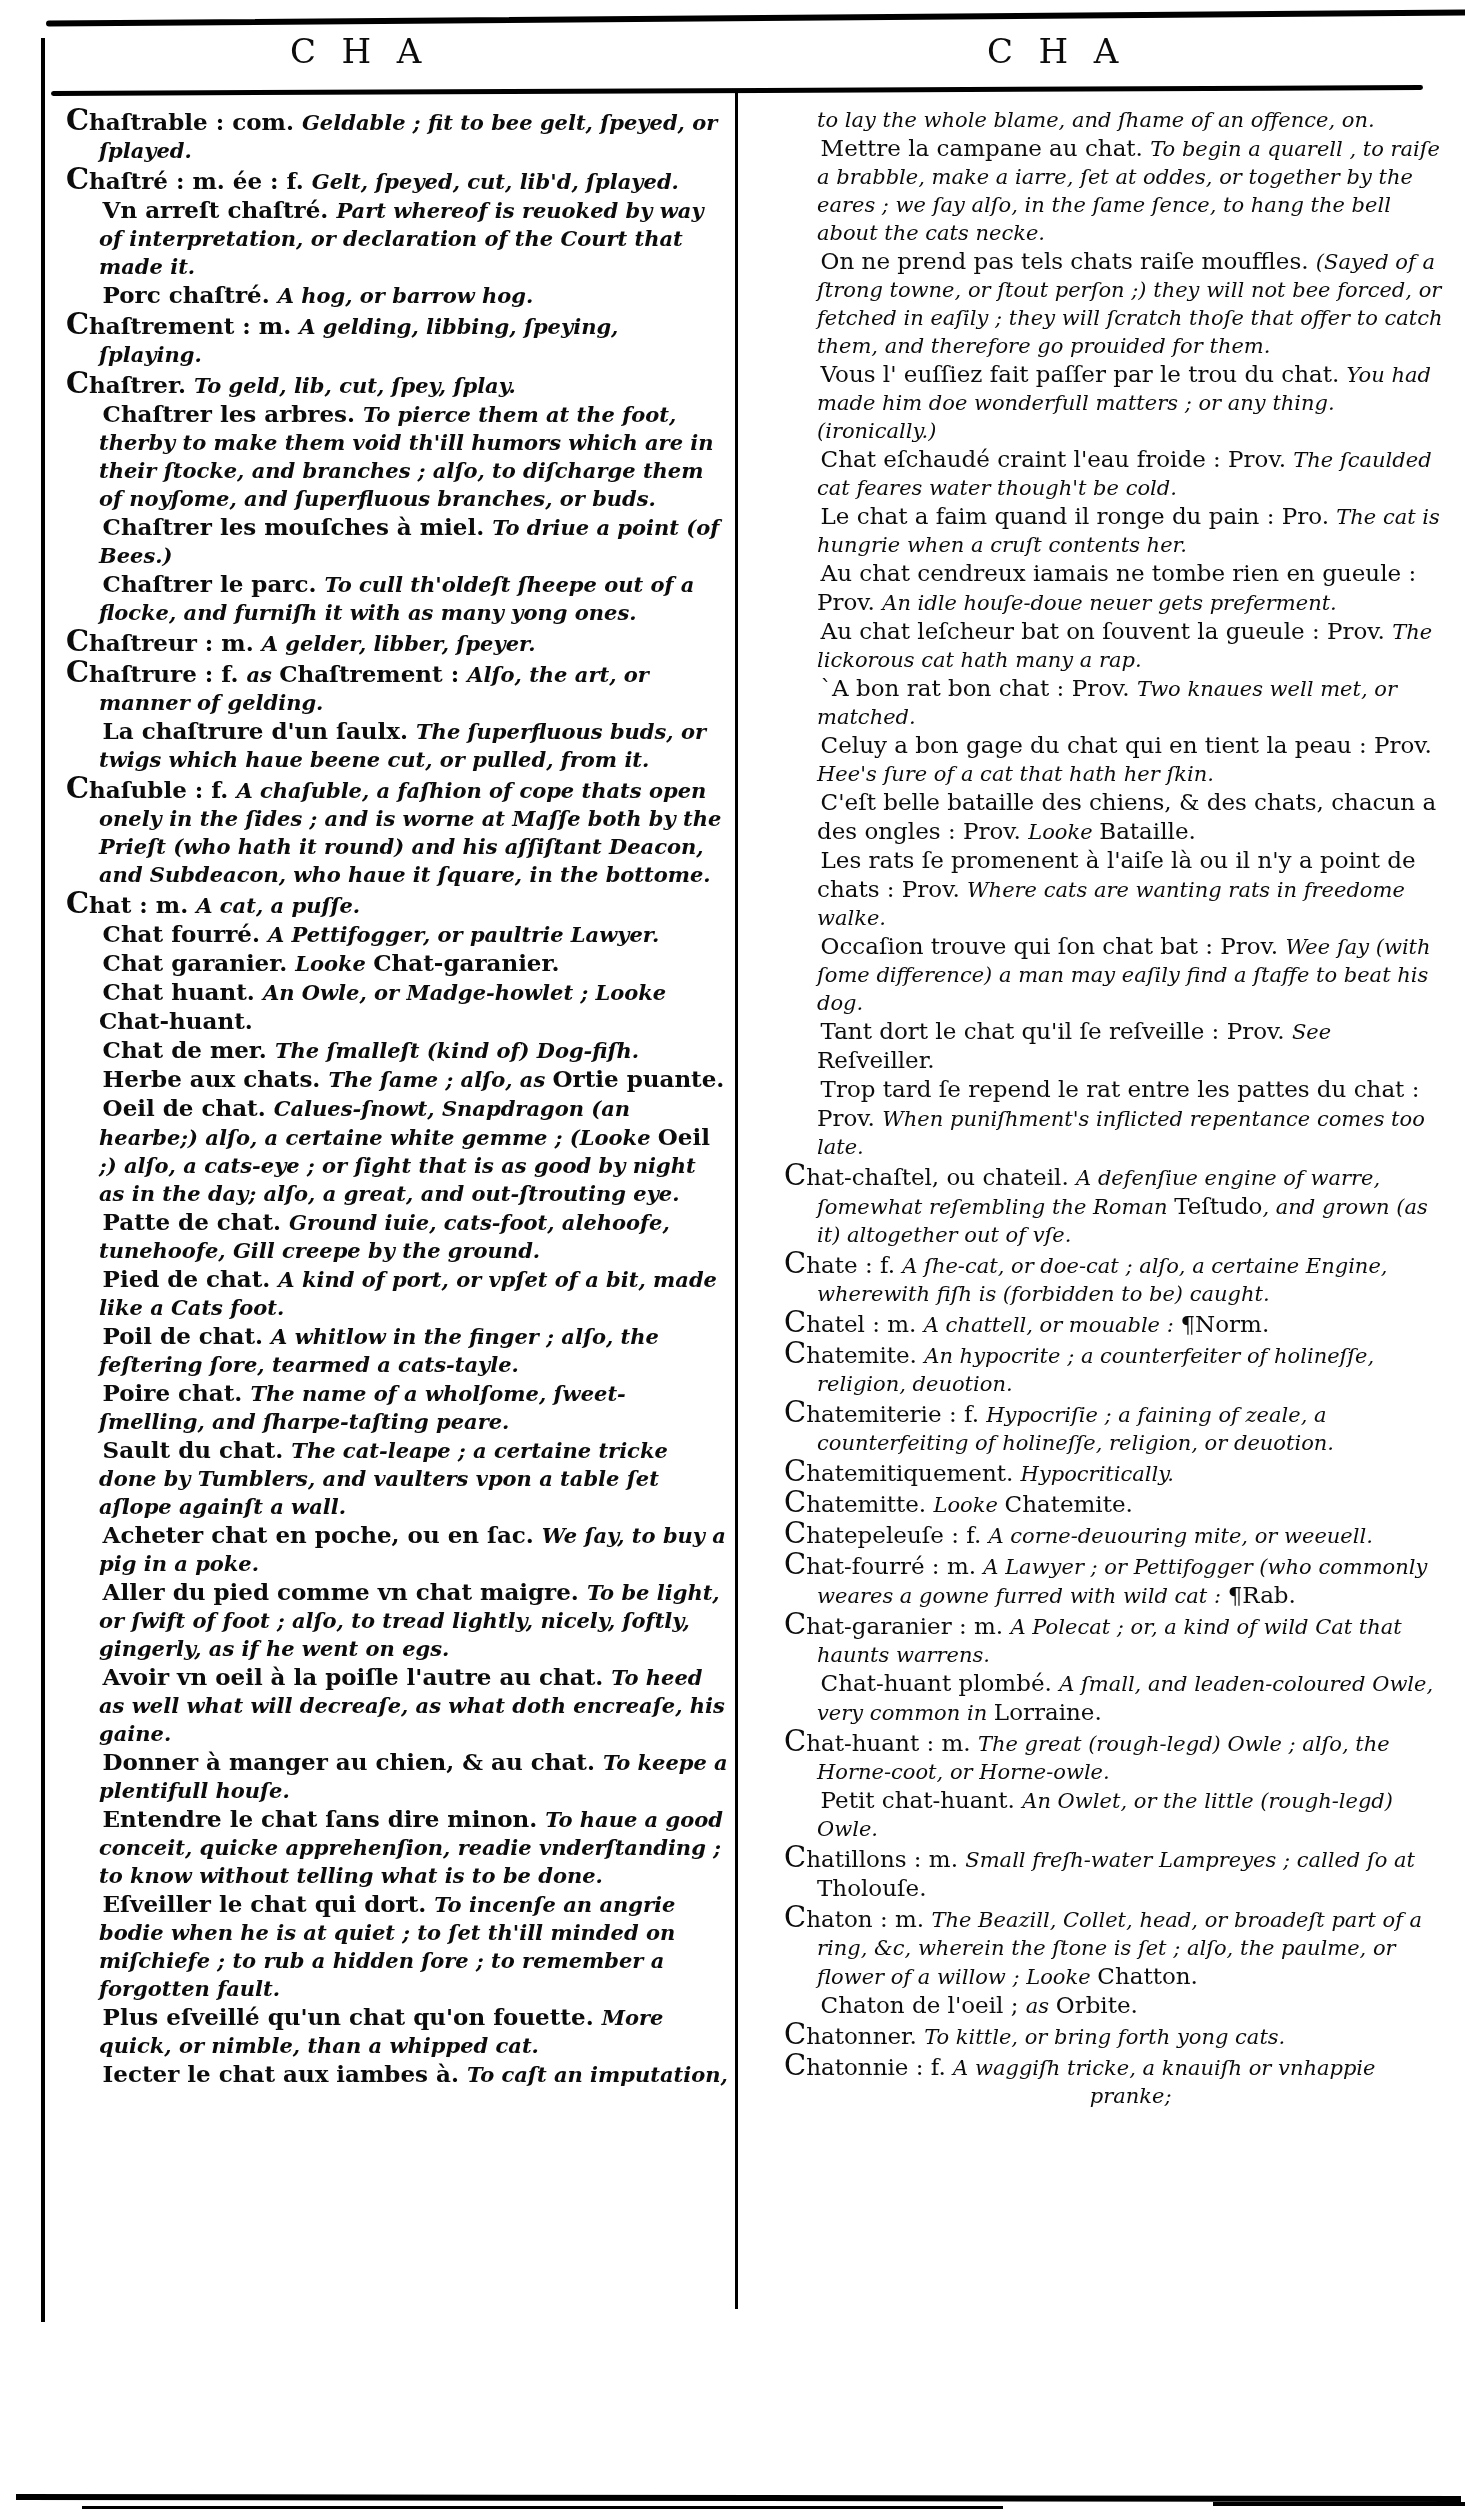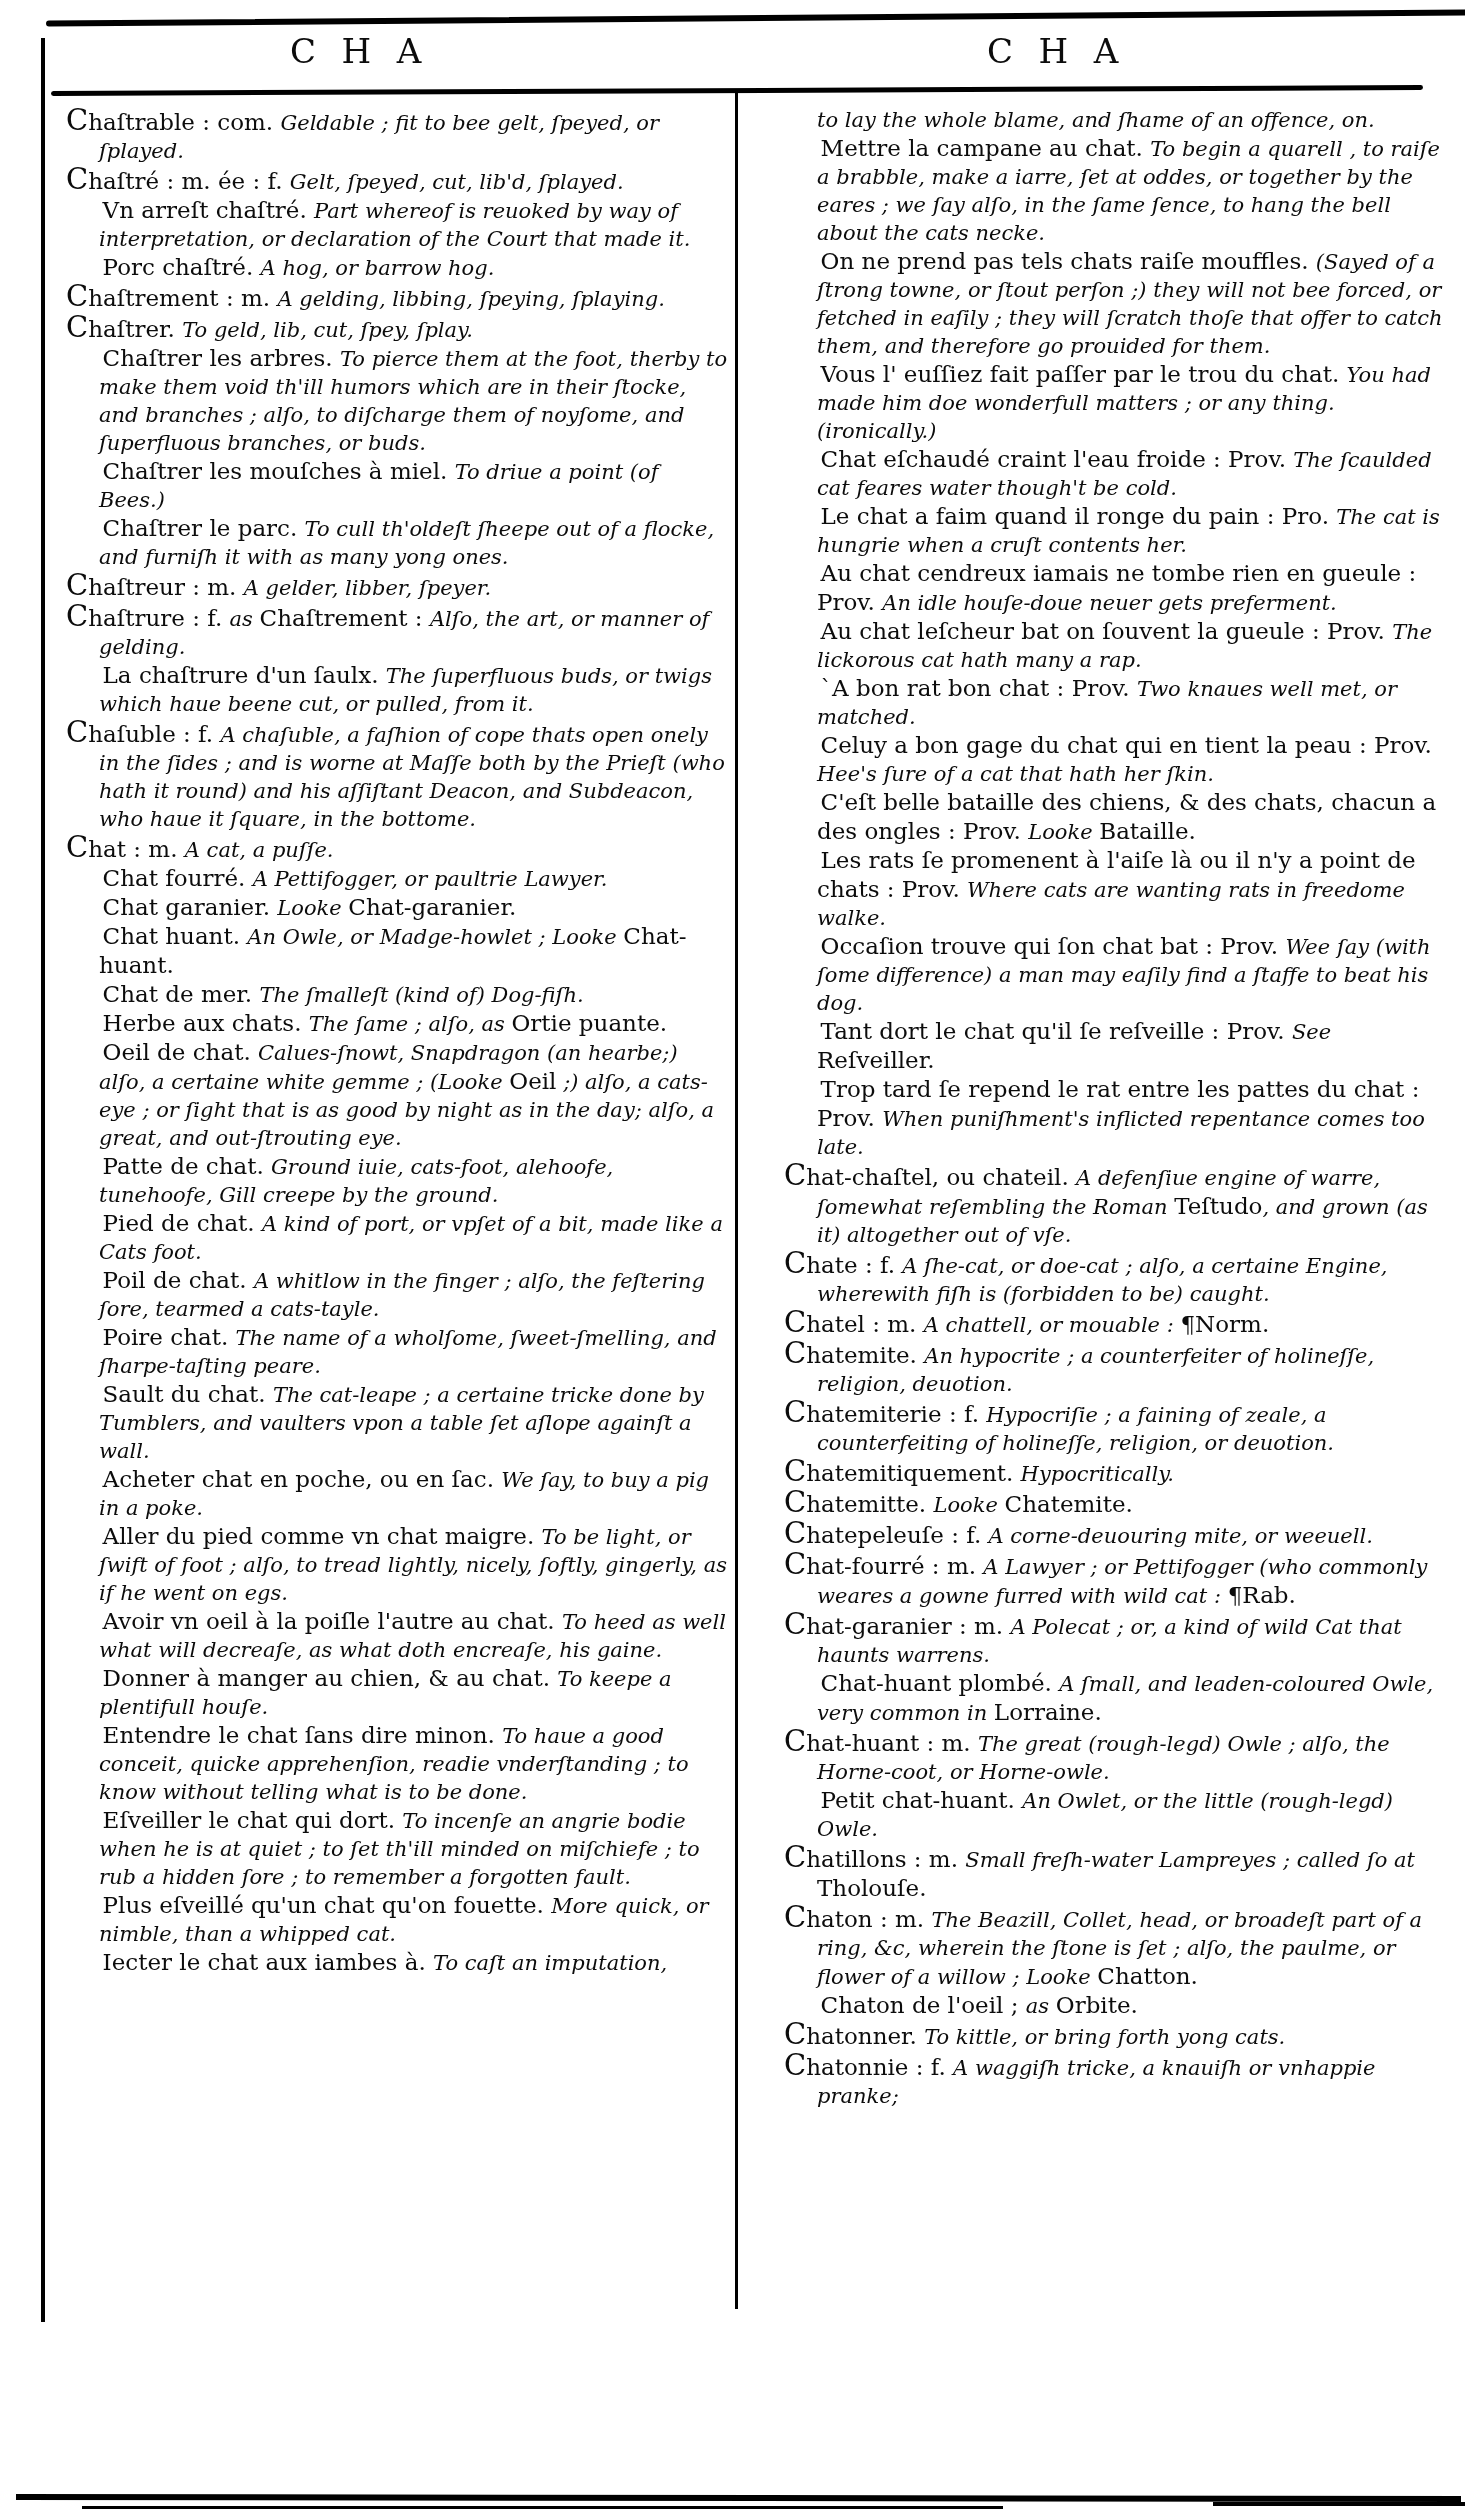--- a/index.html
+++ b/index.html
@@ -16,27 +16,27 @@
   .rule-bottom3{left:1213px;width:253px;top:2502px;height:3.6px;}
   .vline{position:absolute;background:#000;}
   .vline-left{left:41px;top:38px;width:3.6px;height:2284px;}
   .vline-center{left:735px;top:93px;width:2.7px;height:2216px;}
   
   .running-head{position:absolute;top:31px;font-size:34px;letter-spacing:25.5px;color:#0c0c0c;}
   .rh-left{left:290px;}
   .rh-right{left:987px;}
   
   .col{position:absolute;top:106px;font-size:21px;line-height:28px;text-align:left;}
-  .col-left{left:66px;width:662px;}
+  .col-left{left:66px;width:662px;font-weight:bold;}
   .col-right{left:784px;width:664px;}
   p.entry{margin:0;padding-left:33px;}
   .main{text-indent:-33px;}
   .sub{text-indent:3.6px;}
   .cont{text-indent:0;}
-  .catch{text-align:left;text-indent:0;padding-right:3.6px;}
+  .catch{text-align:center;text-indent:0;padding-right:3.6px;}
   .seg-r{font-size:23px;font-style:normal;}
   .seg-i{font-size:21px;font-style:italic;}
   .initial{font-size:29px;line-height:1;}
 </style>
 </head>
 <body>
 
 <div class="page">
   <div class="rule rule-top"></div>
   <span class="running-head rh-left">CHA</span>

